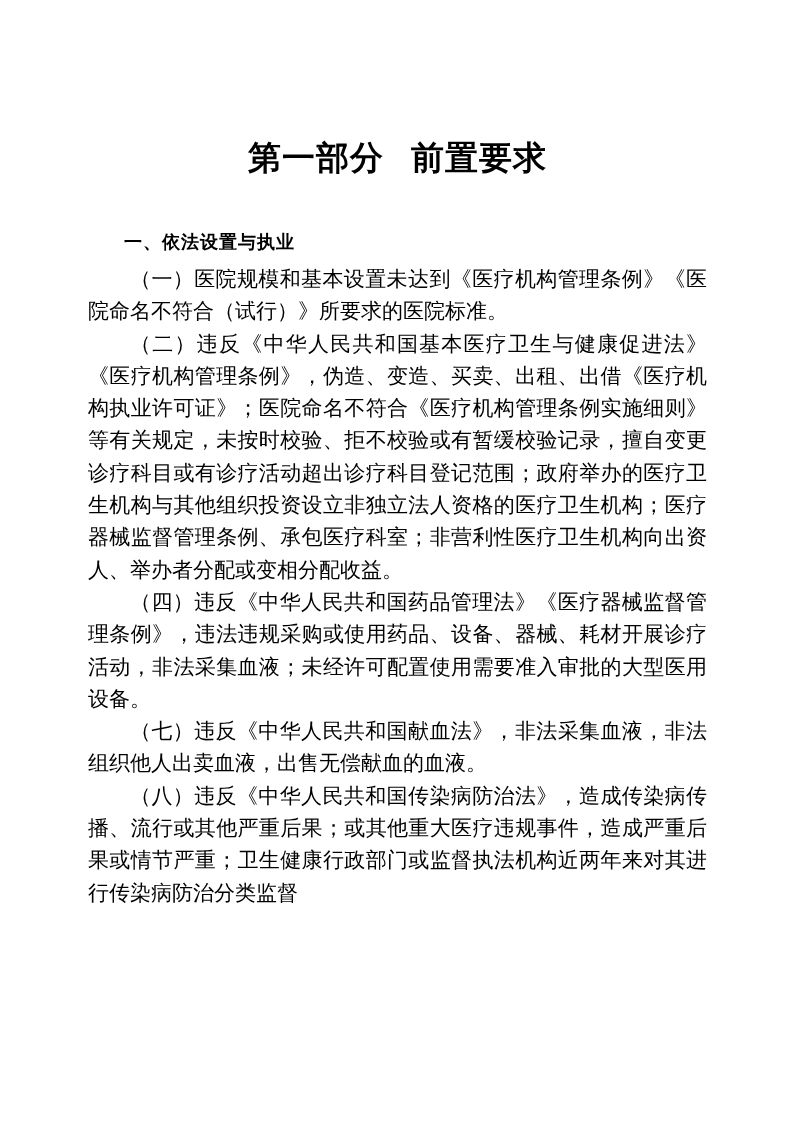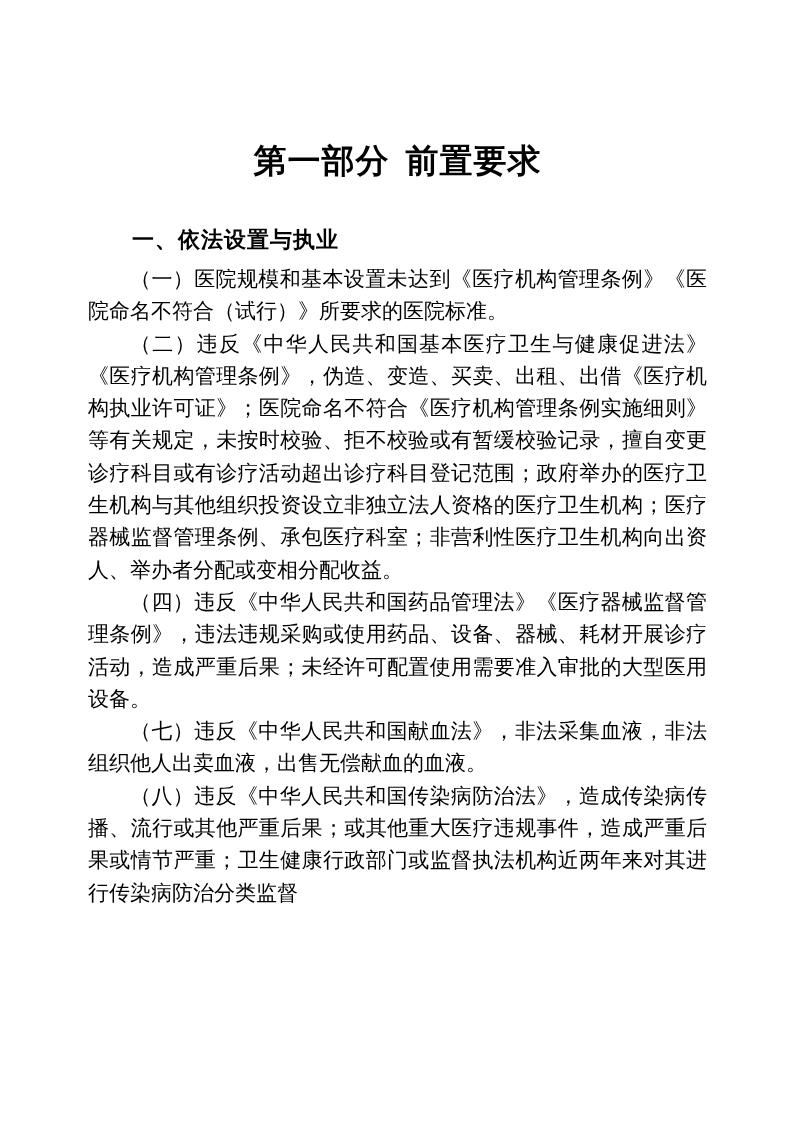--- a/index.html
+++ b/index.html
@@ -20,30 +20,30 @@
     font-family: "Liberation Serif", "DejaVu Serif", serif;
   }
   .doc-title {
     margin: 0;
     font-size: 33px;
     line-height: 46px;
     font-weight: bold;
     text-align: center;
     letter-spacing: 1px;
     word-spacing: 6px;
-    font-family: Liberation Sans, sans-serif;
+    font-family: Liberation Mono, monospace;
   }
   .section-heading {
     margin: 46px 0 0 0;
-    font-size: 22px;
+    font-size: 18px;
     line-height: 24px;
     font-weight: bold;
     text-indent: 2em;
     letter-spacing: 1px;
-    font-family: Liberation Mono, monospace;
+    font-family: Liberation Serif, serif;
   }
   .doc-body {
     margin-top: 9px;
     font-size: 21px;
     line-height: 32.3px;
     text-align: justify;
     text-justify: inter-ideograph;
   }
   .para {
     margin: 0;
@@ -56,18 +56,18 @@
 <body>
 
 <div class="page">
   <h1 class="doc-title">第一部分 前置要求</h1>
 
   <h2 class="section-heading">一、依法设置与执业</h2>
 
   <div class="doc-body">
       <p class="para">（一）医院规模和基本设置未达到《医疗机构管理条例》《医院命名不符合（试行）》所要求的医院标准。</p>
       <p class="para">（二）违反《中华人民共和国基本医疗卫生与健康促进法》《医疗机构管理条例》，伪造、变造、买卖、出租、出借《医疗机构执业许可证》；医院命名不符合《医疗机构管理条例实施细则》等有关规定，未按时校验、拒不校验或有暂缓校验记录，擅自变更诊疗科目或有诊疗活动超出诊疗科目登记范围；政府举办的医疗卫生机构与其他组织投资设立非独立法人资格的医疗卫生机构；医疗器械监督管理条例、承包医疗科室；非营利性医疗卫生机构向出资人、举办者分配或变相分配收益。</p>
-      <p class="para">（四）违反《中华人民共和国药品管理法》《医疗器械监督管理条例》，违法违规采购或使用药品、设备、器械、耗材开展诊疗活动，造成严重后果；未经许可配置使用需要准入审批的大型医用设备。</p>
+      <p class="para">（四）违反《中华人民共和国药品管理法》《医疗器械监督管理条例》，违法违规采购或使用药品、设备、器械、耗材开展诊疗活动，非法采集血液；未经许可配置使用需要准入审批的大型医用设备。</p>
       <p class="para">（七）违反《中华人民共和国献血法》，非法采集血液，非法组织他人出卖血液，出售无偿献血的血液。</p>
       <p class="para">（八）违反《中华人民共和国传染病防治法》，造成传染病传播、流行或其他严重后果；或其他重大医疗违规事件，造成严重后果或情节严重；卫生健康行政部门或监督执法机构近两年来对其进行传染病防治分类监督</p>
     </div>
 
 </div>
 
 </body></html>

